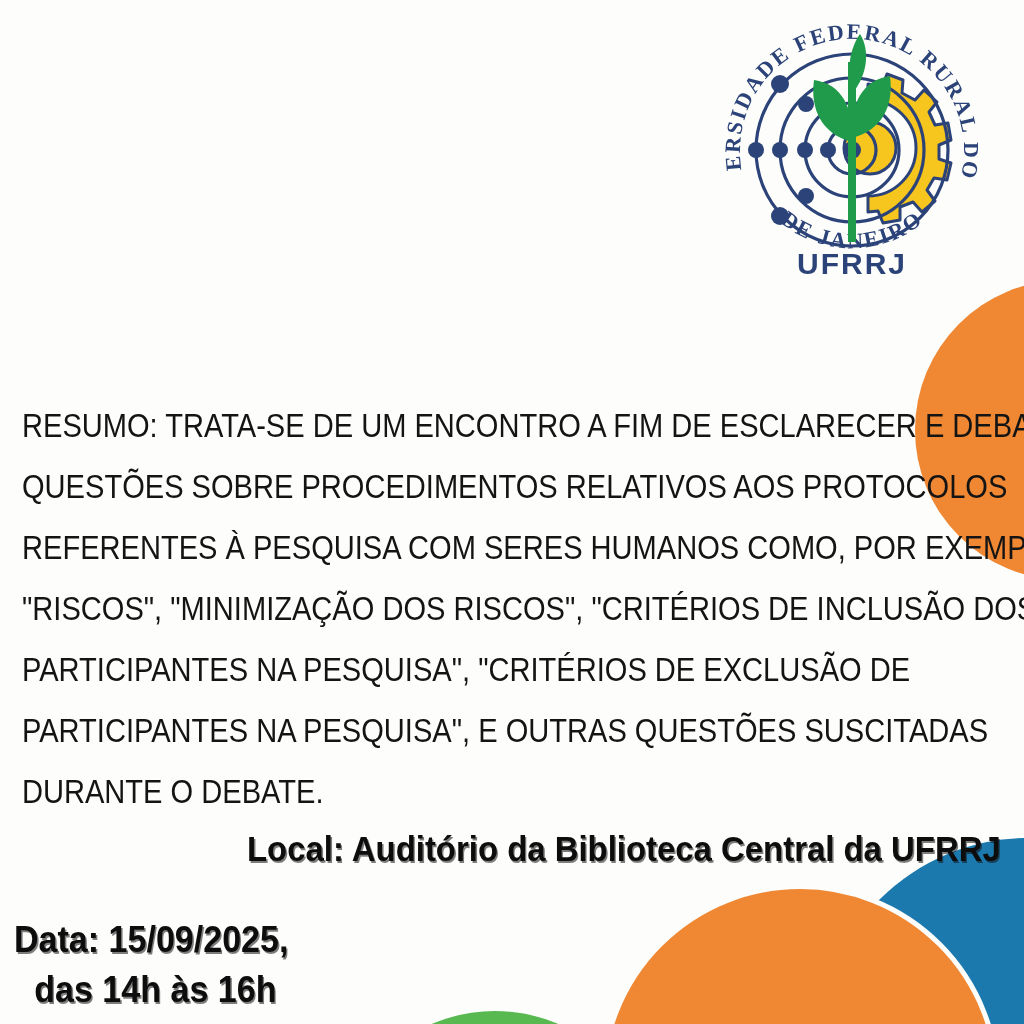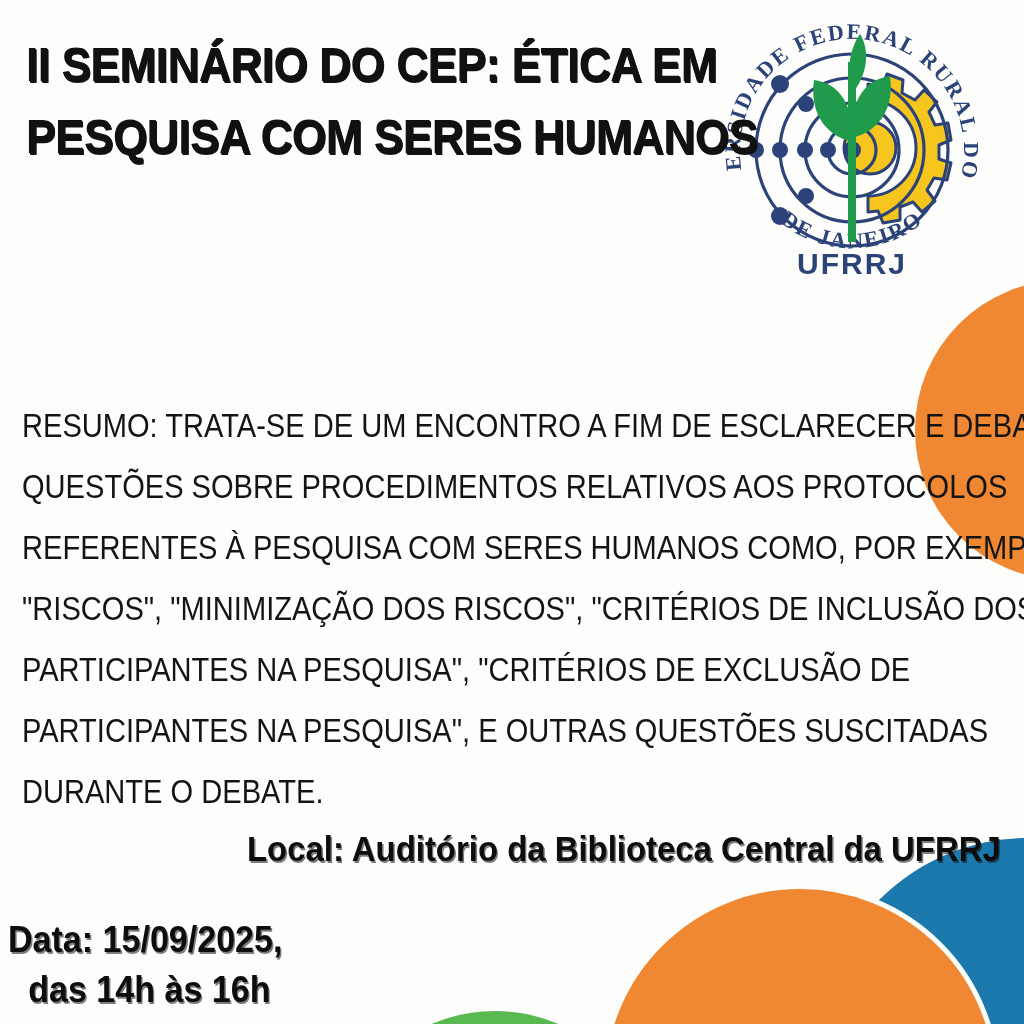--- a/index.html
+++ b/index.html
@@ -111,21 +111,21 @@
     line-height: 44px;
     white-space: nowrap;
     color: #0d0d0d;
     transform: scaleX(0.94);
     transform-origin: left center;
     text-shadow: 1.5px 1.5px 0 rgba(20,20,20,0.55);
   }
 
   #data-block {
     position: absolute;
-    left: 8px;
+    left: 14px;
     top: 915px;
   }
   .data-line {
     font-family: "Liberation Sans", sans-serif;
     font-weight: bold;
     font-size: 37px;
     line-height: 50px;
     white-space: nowrap;
     color: #0d0d0d;
     transform: scaleX(0.92);
@@ -201,24 +201,20 @@
         <rect x="130" y="40" width="8" height="180" fill="#1F9B4B"></rect>
         <path d="M 134,120 C 104,112 92,88 96,58 C 124,62 136,86 134,120 Z" fill="#1F9B4B"></path>
         <path d="M 134,116 C 164,108 176,84 172,54 C 144,58 132,82 134,116 Z" fill="#1F9B4B"></path>
         <path d="M 134,72 C 128,48 132,26 142,12 C 152,28 150,52 134,72 Z" fill="#1F9B4B"></path>
       </g>
 
       <text x="134" y="252" text-anchor="middle" font-family="Liberation Sans, sans-serif" font-size="30" font-weight="bold" letter-spacing="2" fill="#2B4378">UFRRJ</text>
     </svg>
   </div>
 
-  <div id="title-block">
-    <div class="title-line">II SEMINÁRIO DO CEP: ÉTICA EM</div>
-    <div class="title-line">PESQUISA COM SERES HUMANOS</div>
-  </div>
 
 
   <div id="body-block">
     <div class="body-line">RESUMO: TRATA-SE DE UM ENCONTRO A FIM DE ESCLARECER E DEBATER</div>
     <div class="body-line">QUESTÕES  SOBRE  PROCEDIMENTOS  RELATIVOS  AOS  PROTOCOLOS</div>
     <div class="body-line">REFERENTES À PESQUISA COM SERES HUMANOS COMO, POR EXEMPLO,</div>
     <div class="body-line">"RISCOS", "MINIMIZAÇÃO DOS RISCOS", "CRITÉRIOS DE INCLUSÃO DOS</div>
     <div class="body-line">PARTICIPANTES   NA   PESQUISA",   "CRITÉRIOS   DE   EXCLUSÃO   DE</div>
     <div class="body-line">PARTICIPANTES  NA  PESQUISA",  E  OUTRAS  QUESTÕES  SUSCITADAS</div>
     <div class="body-line">DURANTE O DEBATE.</div>

